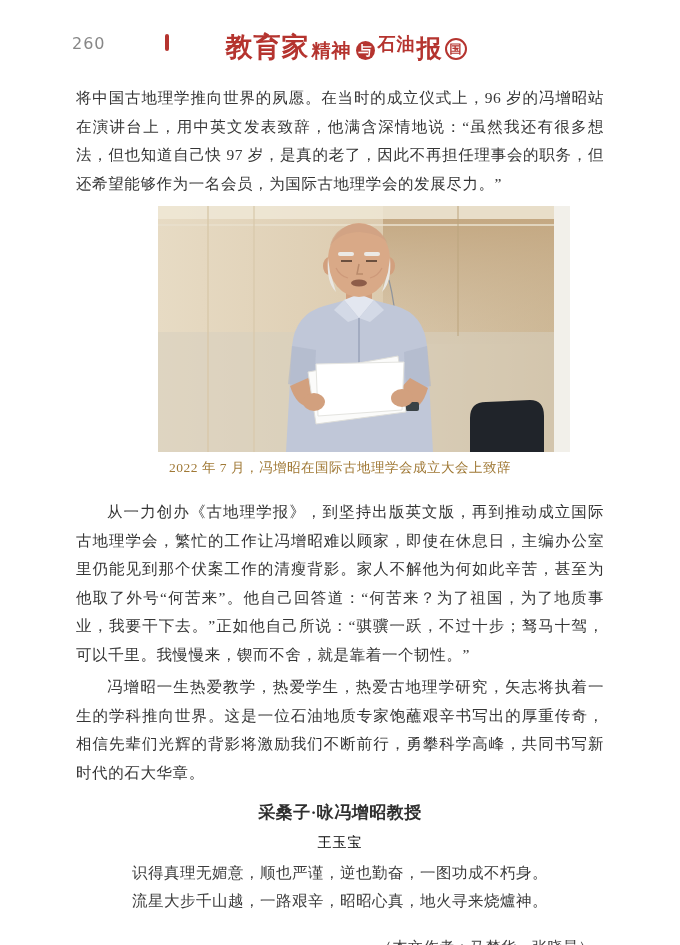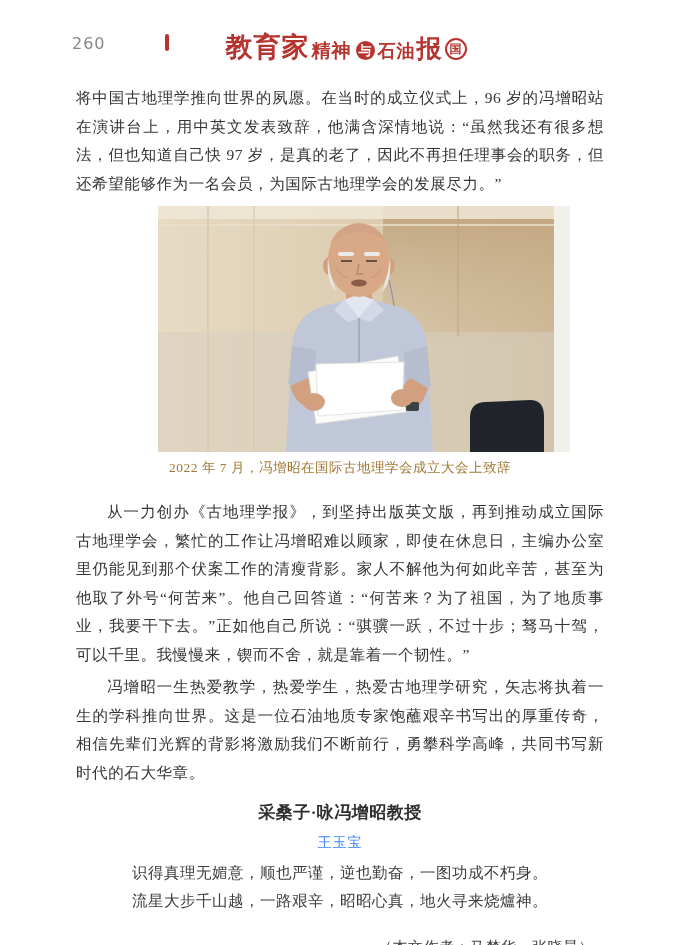--- a/index.html
+++ b/index.html
@@ -31,21 +31,21 @@
     font-family:"Liberation Serif","DejaVu Serif",serif;
   }
   .logo .l-big{font-size:27px;letter-spacing:1px;}
   .logo .l-mid{font-size:19px;margin:0 1px 1px 2px;letter-spacing:1px;}
   .logo .l-badge{
     display:inline-flex;align-items:center;justify-content:center;
     width:19px;height:19px;border-radius:50%;
     background:#b5342f;color:#ffffff;font-size:13px;
     margin:0 3px 1px 3px;
   }
-  .logo .l-small{font-size:18px;margin-bottom:1px;letter-spacing:1px;}
+  .logo .l-small{font-size:18px;margin-bottom:8px;letter-spacing:1px;}
   .logo .l-big2{font-size:25px;margin-left:1px;}
   .logo .l-seal{
     display:inline-flex;align-items:center;justify-content:center;
     width:18px;height:18px;border-radius:50%;
     border:2px solid #b5342f;color:#b5342f;font-size:12px;
     margin:0 0 1px 3px;
   }
   
   .content{
     position:absolute;top:80px;left:72px;right:72px;
@@ -59,21 +59,21 @@
   .figure{width:364px;margin:8px auto 0 auto;}
   .photo{display:block;width:412px;height:246px;}
   .caption{
     text-align:center;color:#a07936;
     font-size:13.5px;line-height:18px;margin-top:7px;letter-spacing:0.5px;
   }
   .p2{margin-top:21px;}
   
   .poem{text-align:center;margin-top:13px;}
   .poem-title{font-size:17px;font-weight:bold;color:#2f2f2f;line-height:26px;letter-spacing:0.5px;}
-  .poem-author{font-size:14px;color:#3b82f6;line-height:24px;margin-top:5px;letter-spacing:1px;}
+  .poem-author{font-size:14px;color:#000000;line-height:24px;margin-top:5px;letter-spacing:1px;}
   .poem-line{font-size:15.5px;color:#3d3d3d;line-height:28px;letter-spacing:0.5px;}
   .poem-lines{margin-top:4px;}
   
   .byline{
     text-align:right;padding-right:14px;
     font-size:15px;color:#3d3d3d;margin-top:23px;letter-spacing:0.5px;
   }
 </style>
 </head>
 <body>

